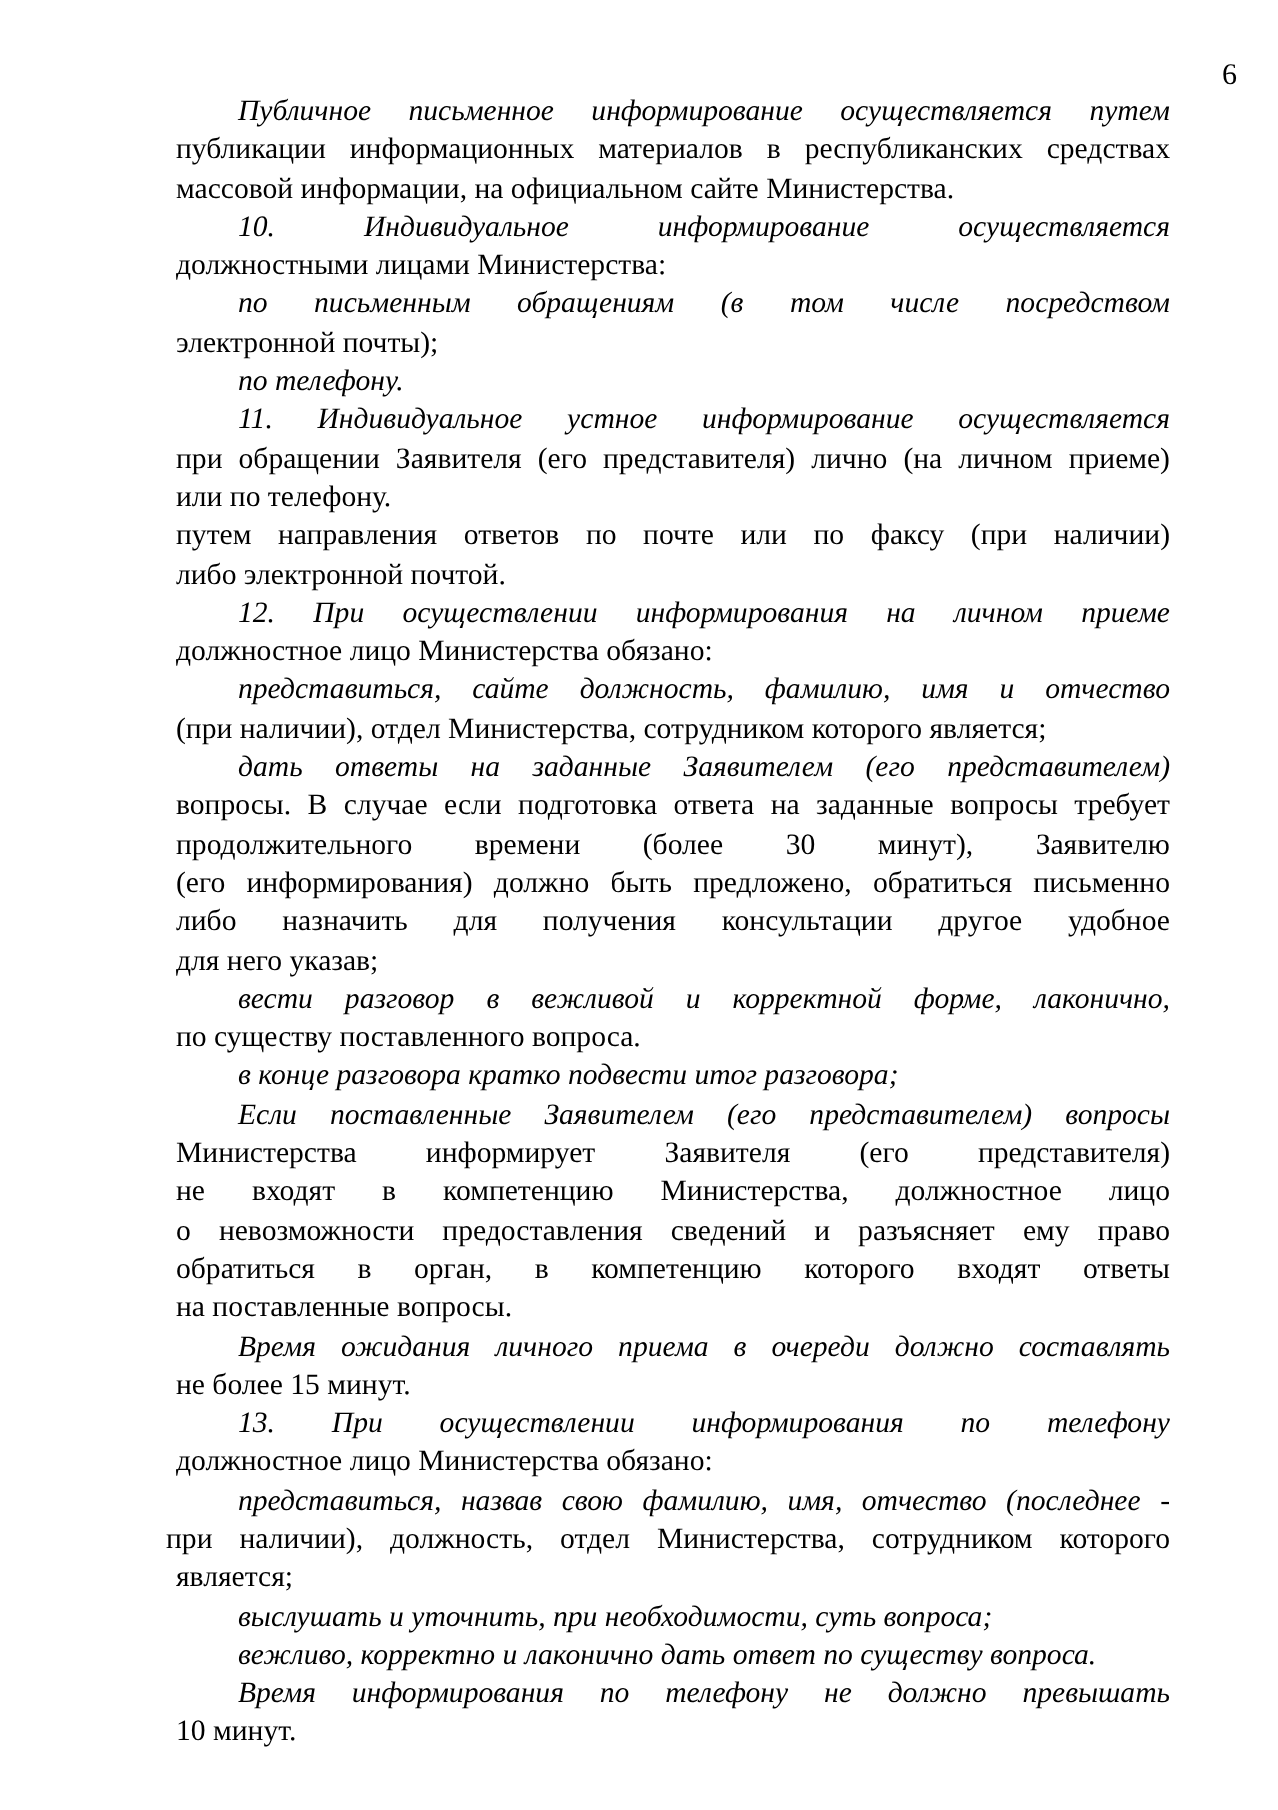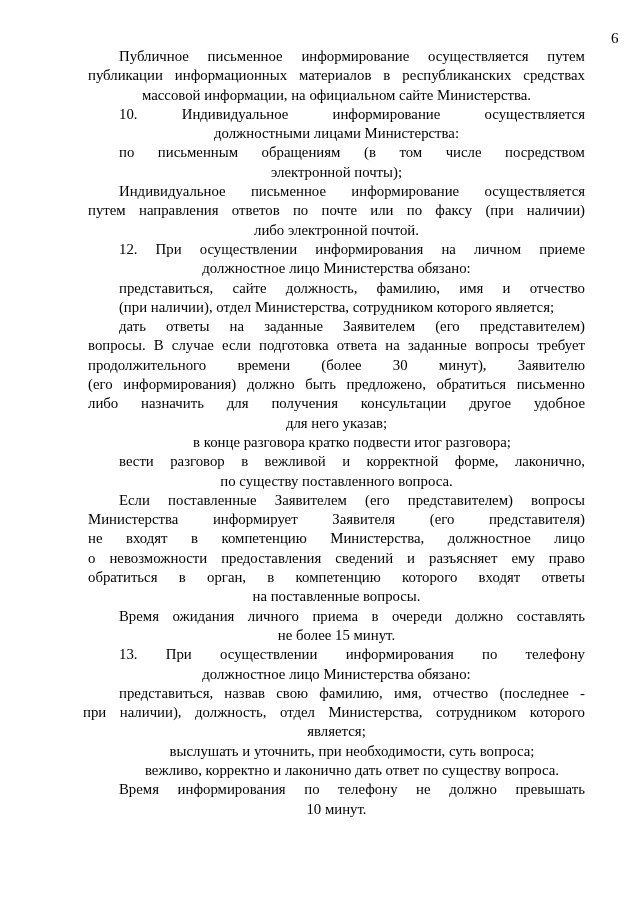--- a/index.html
+++ b/index.html
@@ -39,23 +39,24 @@
     margin: 0;
     padding: 0;
   }
   .line {
     text-align: justify;
     text-align-last: justify;
     white-space: normal;
   }
   .line.first {
     text-indent: 31px;
+    font-style: italic;
   }
   .line.last {
-    text-align: center;
+    text-align: left;
     text-align-last: auto;
   }
 </style>
 </head>
 <body>
 
 <div class="page">
   <div class="page-number">6</div>
   <div class="doc-body">
       <div class="para">
@@ -65,46 +66,53 @@
       </div>
       <div class="para">
         <div class="line first">10. Индивидуальное информирование осуществляется</div>
         <div class="line last">должностными лицами Министерства:</div>
       </div>
       <div class="para">
         <div class="line first">по письменным обращениям (в том числе посредством</div>
         <div class="line last">электронной почты);</div>
       </div>
       <div class="para">
-        <div class="line first">Индивидуальное письменное информирование осуществляется</div>
+        <div class="line first last">по телефону.</div>
+      </div>
+      <div class="para">
+        <div class="line first">11. Индивидуальное устное информирование осуществляется</div>
+        <div class="line">при обращении Заявителя (его представителя) лично (на личном приеме)</div>
+        <div class="line last">или по телефону.</div>
+      </div>
+      <div class="para">
         <div class="line">путем направления ответов по почте или по факсу (при наличии)</div>
         <div class="line last">либо электронной почтой.</div>
       </div>
       <div class="para">
         <div class="line first">12. При осуществлении информирования на личном приеме</div>
         <div class="line last">должностное лицо Министерства обязано:</div>
       </div>
       <div class="para">
         <div class="line first">представиться, сайте должность, фамилию, имя и отчество</div>
         <div class="line last">(при наличии), отдел Министерства, сотрудником которого является;</div>
       </div>
       <div class="para">
         <div class="line first">дать ответы на заданные Заявителем (его представителем)</div>
         <div class="line">вопросы. В случае если подготовка ответа на заданные вопросы требует</div>
         <div class="line">продолжительного времени (более 30 минут), Заявителю</div>
         <div class="line">(его информирования) должно быть предложено, обратиться письменно</div>
         <div class="line">либо назначить для получения консультации другое удобное</div>
         <div class="line last">для него указав;</div>
       </div>
       <div class="para">
-        <div class="line first last">в конце разговора кратко подвести итог разговора;</div>
+        <div class="line first">вести разговор в вежливой и корректной форме, лаконично,</div>
+        <div class="line last">по существу поставленного вопроса.</div>
       </div>
       <div class="para">
-        <div class="line first">вести разговор в вежливой и корректной форме, лаконично,</div>
-        <div class="line last">по существу поставленного вопроса.</div>
+        <div class="line first last">в конце разговора кратко подвести итог разговора;</div>
       </div>
       <div class="para">
         <div class="line first">Если поставленные Заявителем (его представителем) вопросы</div>
         <div class="line">Министерства информирует Заявителя (его представителя)</div>
         <div class="line">не входят в компетенцию Министерства, должностное лицо</div>
         <div class="line">о невозможности предоставления сведений и разъясняет ему право</div>
         <div class="line">обратиться в орган, в компетенцию которого входят ответы</div>
         <div class="line last">на поставленные вопросы.</div>
       </div>
       <div class="para">

